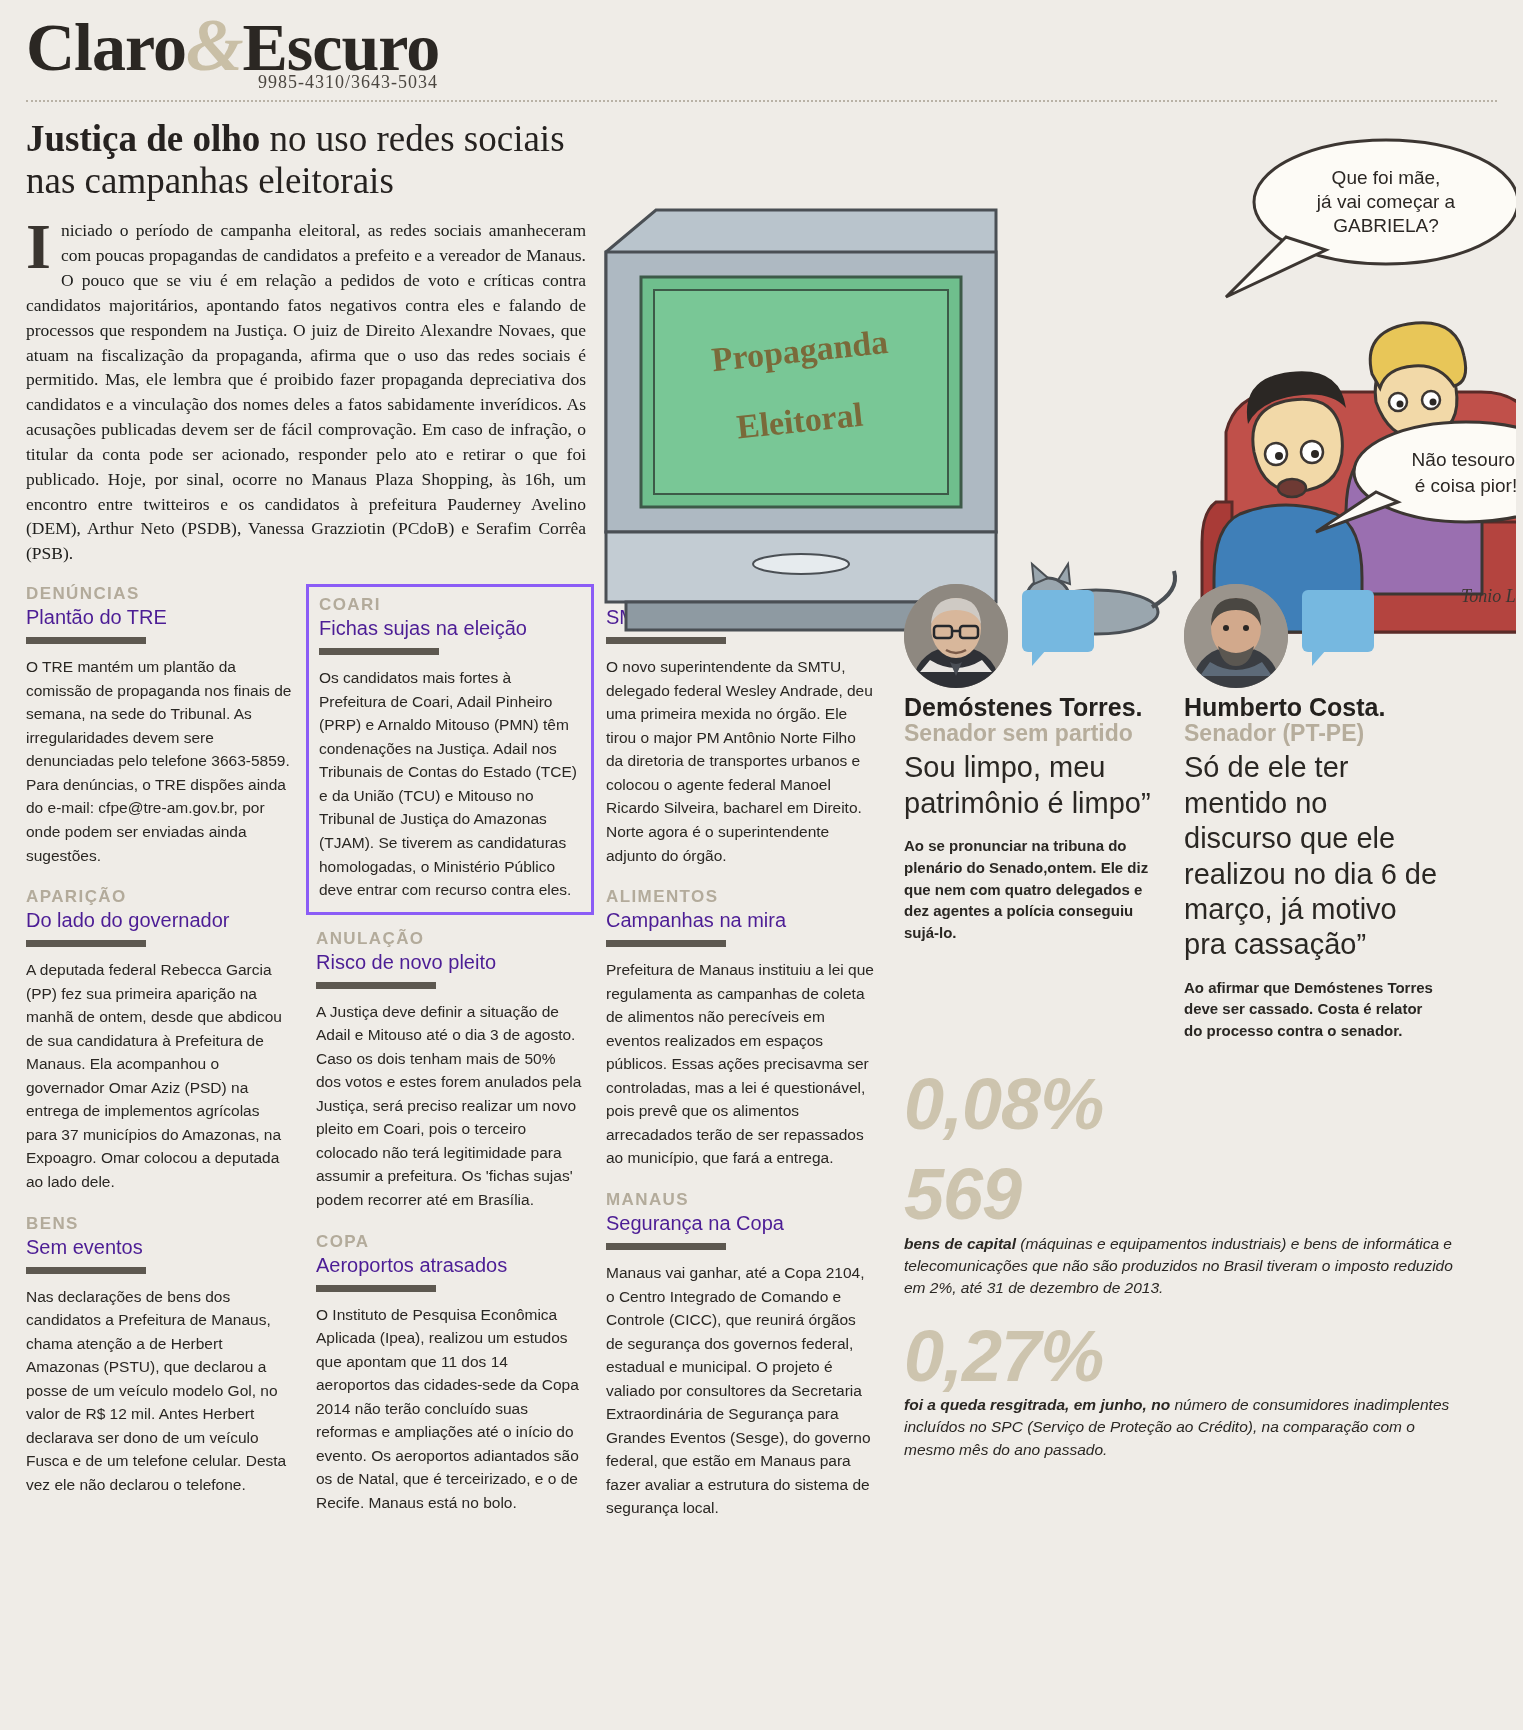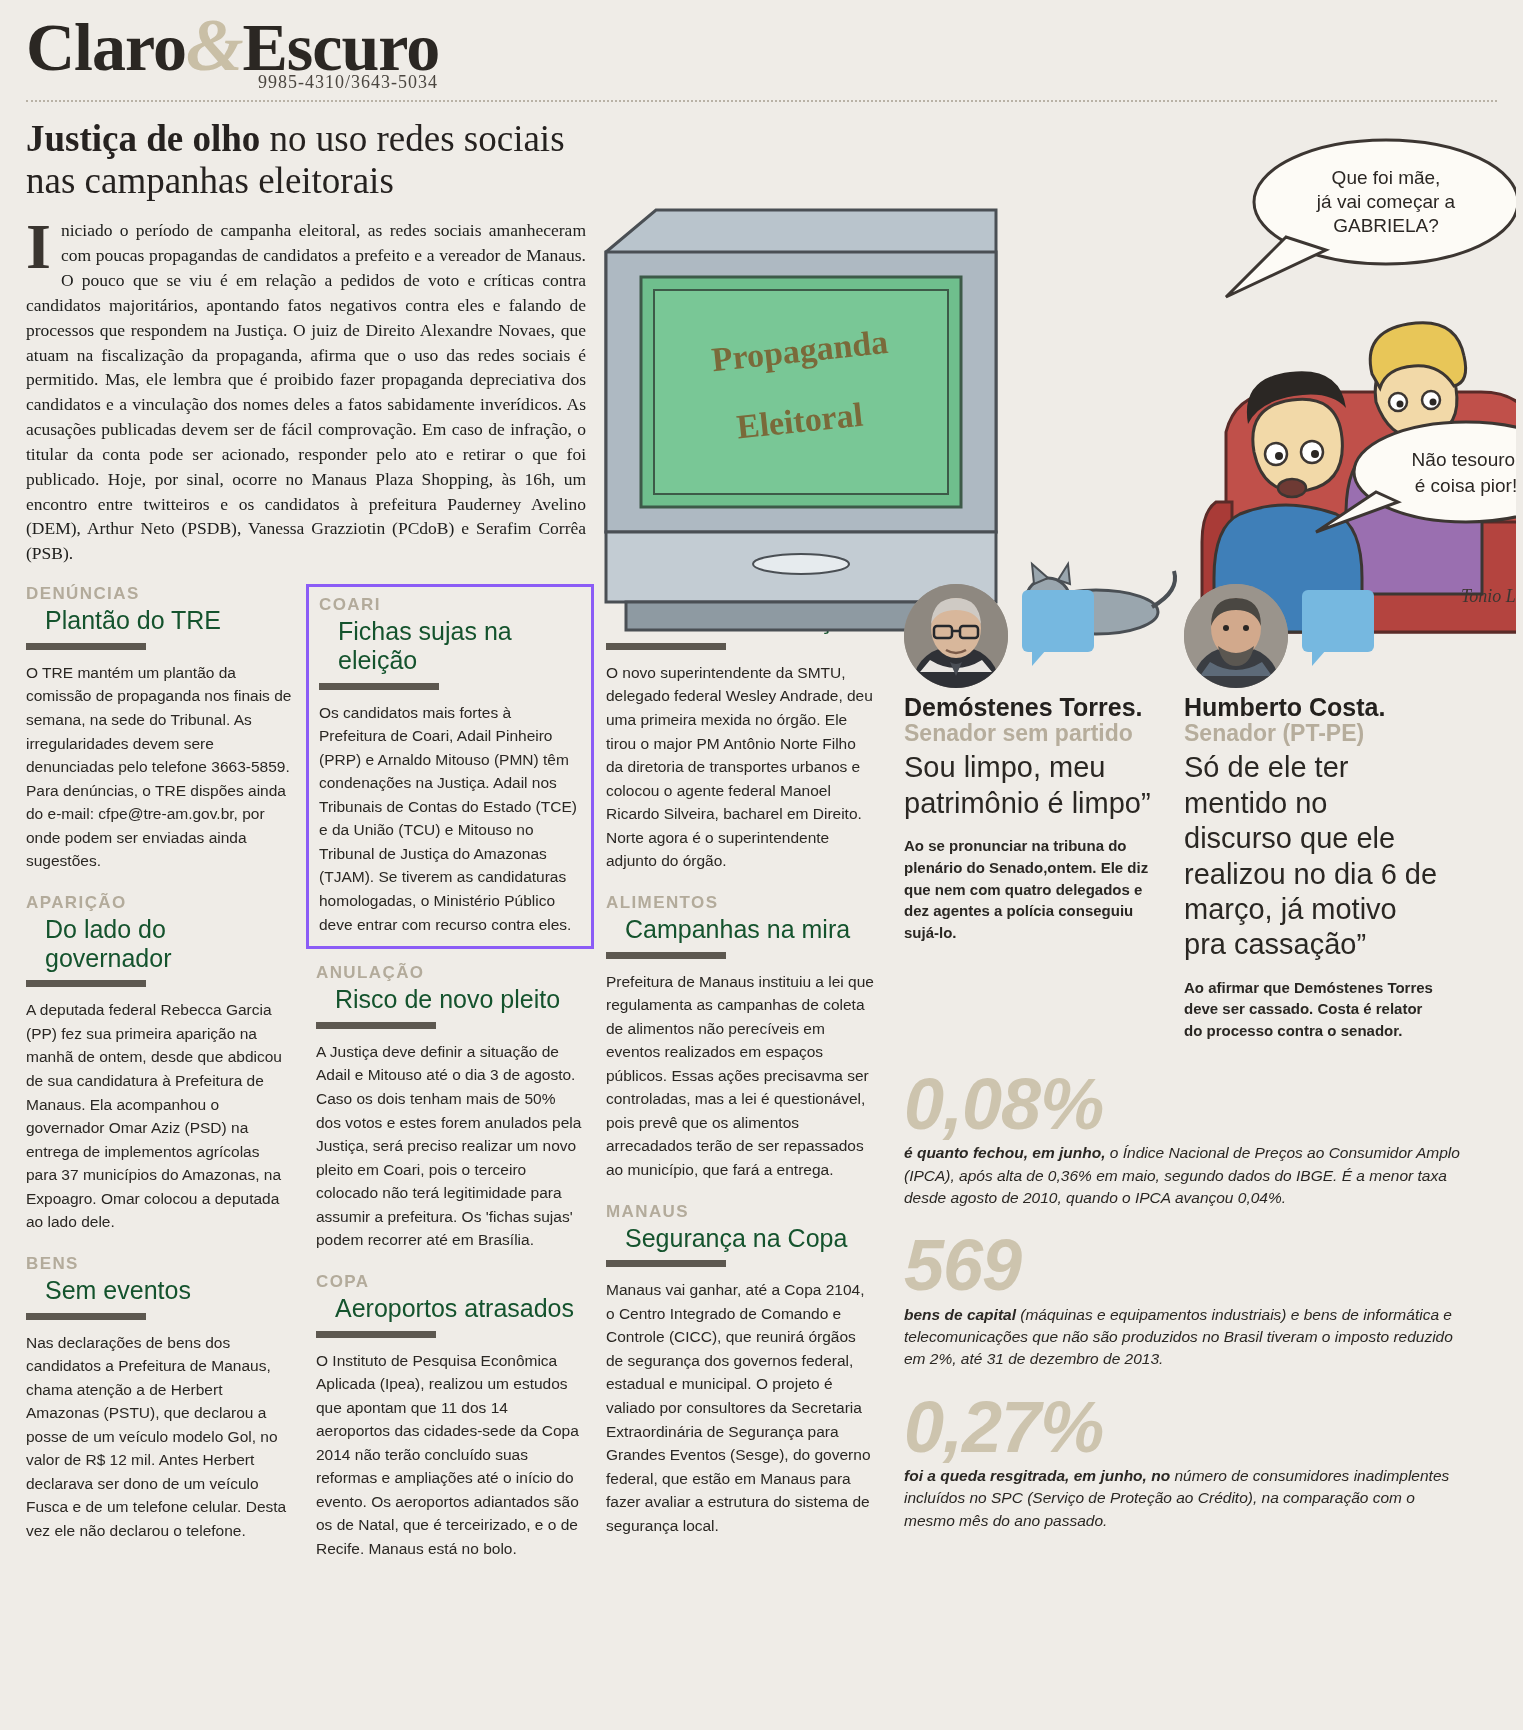--- a/index.html
+++ b/index.html
@@ -100,25 +100,24 @@
   .col { width: 268px; }
   .kicker {
     font-size: 17px;
     font-weight: bold;
     letter-spacing: 1.4px;
     color: #b3ab9b;
     text-transform: uppercase;
     margin-bottom: 2px;
   }
   .subhead {
-    font-size: 25px;
-    color: #14532d;
+    font-size: 20px;
+    color: #4c1d95;
     margin-bottom: 8px;
     line-height: 1.15;
-    margin-left: 19px;
   }
   .bar {
     width: 120px; height: 7px;
     background: #5d5850;
     margin-bottom: 11px;
   }
   .ctext {
     font-size: 15.5px;
     line-height: 1.52;
     color: #2a2723;
@@ -407,21 +406,20 @@
           <div class="qrole">Senador (PT-PE)</div>
           <div class="qquote">Só de ele ter mentido no discurso que ele realizou no dia 6 de março, já motivo pra cassação”</div>
           <div class="qnote">Ao afirmar que Demóstenes Torres deve ser cassado. Costa é relator do processo contra o senador.</div>
         </div>
 
       </div>
 
       <div class="stats">
         <div class="stat">
           <div class="bignum">0,08%</div>
-          <p><b>é quanto fechou, em junho,</b><span> o Índice Nacional de Preços ao Consumidor Amplo (IPCA), após alta de 0,36% em maio, segundo dados do IBGE. É a menor taxa desde agosto de 2010, quando o IPCA avançou 0,04%.</span></p>
         </div>
         <div class="stat">
           <div class="bignum">569</div>
           <p><b>bens de capital</b><span> (máquinas e equipamentos industriais) e bens de informática e telecomunicações que não são produzidos no Brasil tiveram o imposto reduzido em 2%, até 31 de dezembro de 2013.</span></p>
         </div>
         <div class="stat">
           <div class="bignum">0,27%</div>
           <p><b>foi a queda resgitrada, em junho, no</b><span> número de consumidores inadimplentes incluídos no SPC (Serviço de Proteção ao Crédito), na comparação com o mesmo mês do ano passado.</span></p>
         </div>
       </div>

